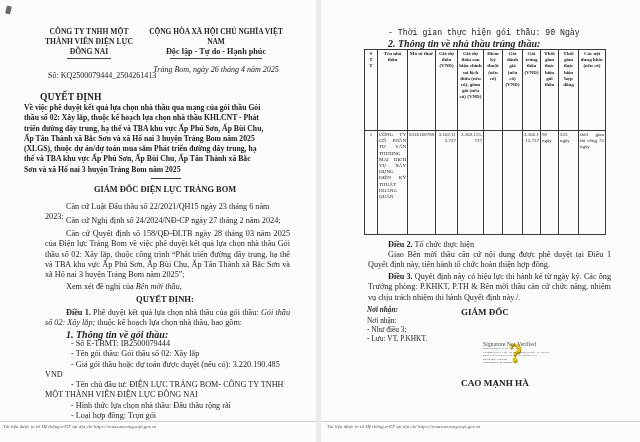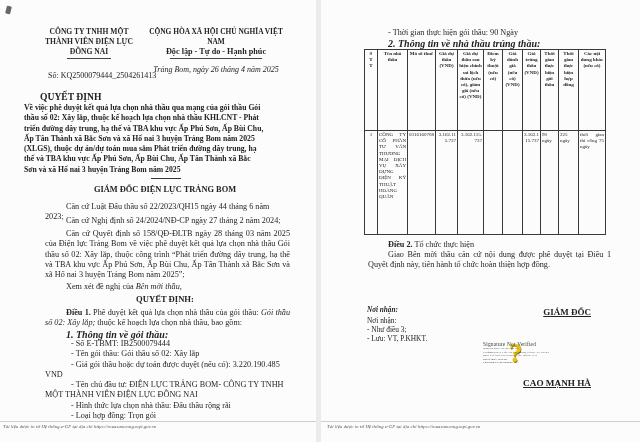--- a/index.html
+++ b/index.html
@@ -42,21 +42,21 @@
       font-size:5px;line-height:6.2px;color:#1c1c1c;font-weight:normal;overflow:hidden;word-wrap:break-word;}
   .tbl th{font-weight:bold;text-align:center;}
   .pre{white-space:pre-line;}
   .num{text-align:right;word-break:break-all;line-height:7.8px;}
   .name-cell{text-align:justify;line-height:7.8px;}
   .tax-cell{font-size:3.7px;text-align:center;}
   .cell-t{line-height:7.8px;}
   
   .recip-label{font-size:7.2px;font-weight:bold;font-style:italic;}
   .recip{font-size:7.4px;}
-  .signer{width:130px;text-align:right;font-weight:bold;text-decoration:underline;}
+  .signer{width:130px;text-align:left;font-weight:bold;}
   .stamp{left:162px;top:341px;width:88px;}
   .stamp-head{position:relative;z-index:2;font-size:5.4px;color:#35442f;letter-spacing:.2px;white-space:nowrap;}
   .stamp-line{position:relative;z-index:2;font-size:2.9px;line-height:3.6px;color:#333;white-space:nowrap;}
   .qmark{position:absolute;left:26px;top:-3px;z-index:1;font-size:27px;font-weight:bold;color:#e6c318;
          text-shadow:0.6px 0.6px 0 #8a6f00,-0.4px -0.4px 0 #fff2a8;}
 </style>
 </head>
 <body>
 
 <div id="screen">
@@ -79,21 +79,21 @@
     </div>
 
     <div class="abs doc-number">Số: KQ2500079444_2504261413</div>
 
     <div class="abs doc-title">QUYẾT ĐỊNH</div>
     <div class="abs subject">Về việc phê duyệt kết quả lựa chọn nhà thầu qua mạng của gói thầu Gói thầu số 02: Xây lắp, thuộc kế hoạch lựa chọn nhà thầu KHLCNT - Phát triển đường dây trung, hạ thế và TBA khu vực Ấp Phú Sơn, Ấp Bùi Chu, Ấp Tân Thành xã Bắc Sơn và xã Hố nai 3 huyện Trảng Bom năm 2025 (XLGS), thuộc dự án/dự toán mua sắm Phát triển đường dây trung, hạ thế và TBA khu vực Ấp Phú Sơn, Ấp Bùi Chu, Ấp Tân Thành xã Bắc Sơn và xã Hố nai 3 huyện Trảng Bom năm 2025</div>
     <div class="abs subject-rule"></div>
 
     <div class="abs authority">GIÁM ĐỐC ĐIỆN LỰC TRẢNG BOM</div>
 
-    <div class="abs body-t indent" style="left:45px;top:202px;width:245px;">Căn cứ Luật Đấu thầu số 22/2023/QH15 ngày 44 tháng 6 năm 2023;</div>
+    <div class="abs body-t indent" style="left:45px;top:202px;width:245px;">Căn cứ Luật Đấu thầu số 22/2021/QH15 ngày 23 tháng 6 năm 2023;</div>
     <div class="abs body-t indent" style="left:45px;top:216px;width:245px;">Căn cứ Nghị định số 24/2024/NĐ-CP ngày 27 tháng 2 năm 2024;</div>
     <div class="abs body-t indent j" style="left:45px;top:229px;width:245px;">Căn cứ Quyết định số 158/QĐ-ĐLTB ngày 28 tháng 03 năm 2025 của Điện lực Trảng Bom về việc phê duyệt kết quả lựa chọn nhà thầu Gói thầu số 02: Xây lắp, thuộc công trình “Phát triển đường dây trung, hạ thế và TBA khu vực Ấp Phú Sơn, Ấp Bùi Chu, Ấp Tân Thành xã Bắc Sơn và xã Hố nai 3 huyện Trảng Bom năm 2025”;</div>
 
     <div class="abs body-t indent" style="left:45px;top:282px;width:245px;">
       <span>Xem xét đề nghị của </span><span class="i">Bên mời thầu,</span>
     </div>
 
     <div class="abs decides">QUYẾT ĐỊNH:</div>
 
     <div class="abs body-t indent j" style="left:45px;top:308px;width:245px;">
@@ -112,21 +112,21 @@
     </div>
 
     <div class="abs foot-rule" style="left:0;width:316px;"></div>
     <div class="abs foot-text" style="left:3px;">Tài liệu được in từ Hệ thống e-GP tại địa chỉ https://muasamcong.mpi.gov.vn</div>
   </div>
 
   <div id="divider"></div>
 
   <div class="page" id="page2">
 
-    <div class="abs body-t" style="left:67px;top:28px;">- Thời gian thực hiện gói thầu: 90 Ngày</div>
+    <div class="abs body-t" style="left:67px;top:28px;font-family:Liberation Mono, monospace;">- Thời gian thực hiện gói thầu: 90 Ngày</div>
     <div class="abs sec-head" style="left:67px;top:38px;">2. Thông tin về nhà thầu trúng thầu:</div>
 
     <table class="abs tbl">
       <colgroup>
         <col style="width:13px">
           <col style="width:30px">
           <col style="width:28px">
           <col style="width:22px">
         <col style="width:26px">
           <col style="width:19px">
@@ -166,20 +166,23 @@
         <td class="cell-t j">thời gian thi công 75 ngày</td>
       </tr>
     </tbody>
       </table>
 
     <div class="abs body-t" style="left:67px;top:240px;">
       <span class="b">Điều 2.</span><span> Tổ chức thực hiện</span>
     </div>
     <div class="abs body-t j" style="left:47px;top:250px;width:243px;text-indent:20px;">Giao Bên mời thầu căn cứ nội dung được phê duyệt tại Điều 1 Quyết định này, tiến hành tổ chức hoàn thiện hợp đồng.</div>
 
+    <div class="abs body-t j" style="left:47px;top:272px;width:243px;text-indent:20px;">
+      <span class="b">Điều 3.</span><span> Quyết định này có hiệu lực thi hành kể từ ngày ký. Các ông Trưởng phòng: P.KHKT, P.TH &amp; Bên mời thầu căn cứ chức năng, nhiệm vụ chịu trách nhiệm thi hành Quyết định này./.</span>
+    </div>
 
     <div class="abs recip-label" style="left:46px;top:306px;">Nơi nhận:</div>
     <div class="abs recip" style="left:46px;top:316px;">Nơi nhận:</div>
     <div class="abs recip" style="left:46px;top:325px;">- Như điều 3;</div>
     <div class="abs recip" style="left:46px;top:334px;">- Lưu: VT, P.KHKT.</div>
 
     <div class="abs signer" style="left:140px;top:307px;font-size:9px;">GIÁM ĐỐC</div>
 
     <div class="abs stamp">
       <div class="qmark">?</div>

